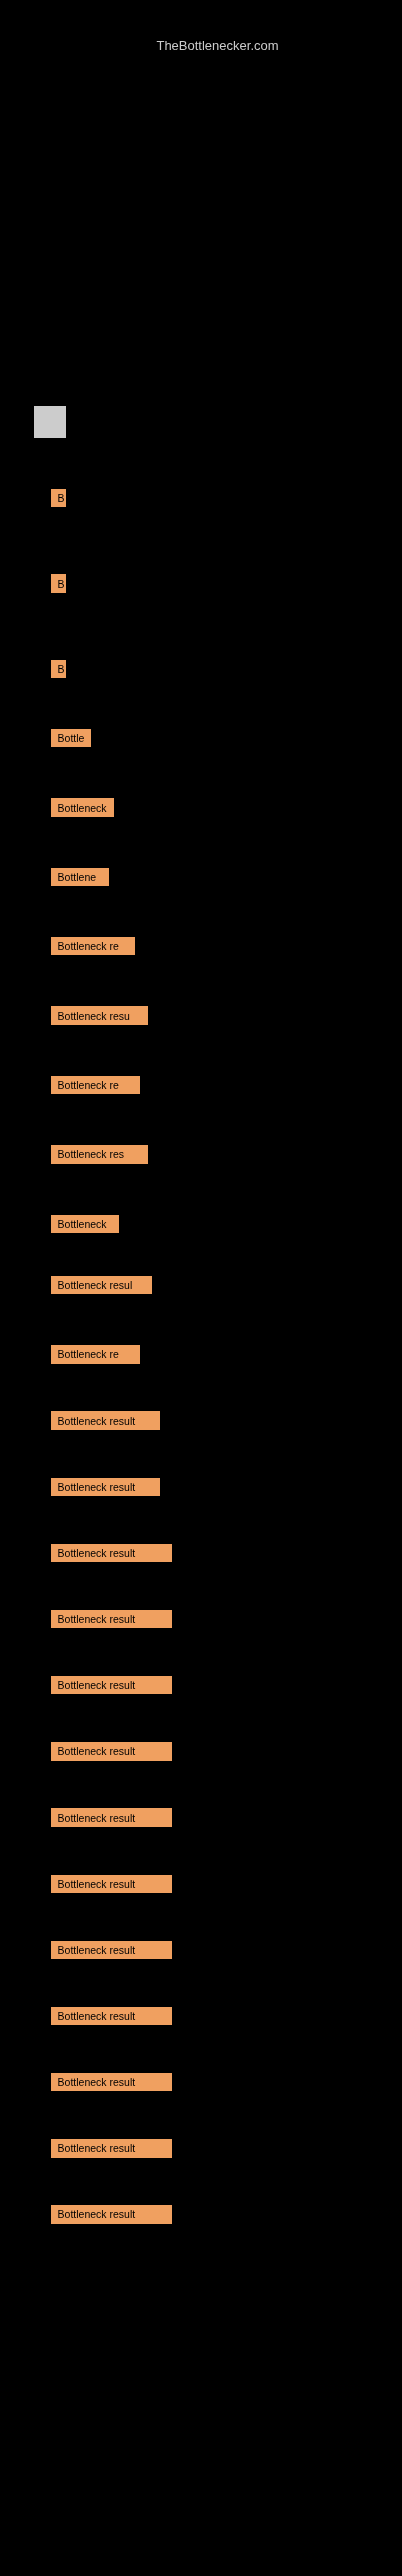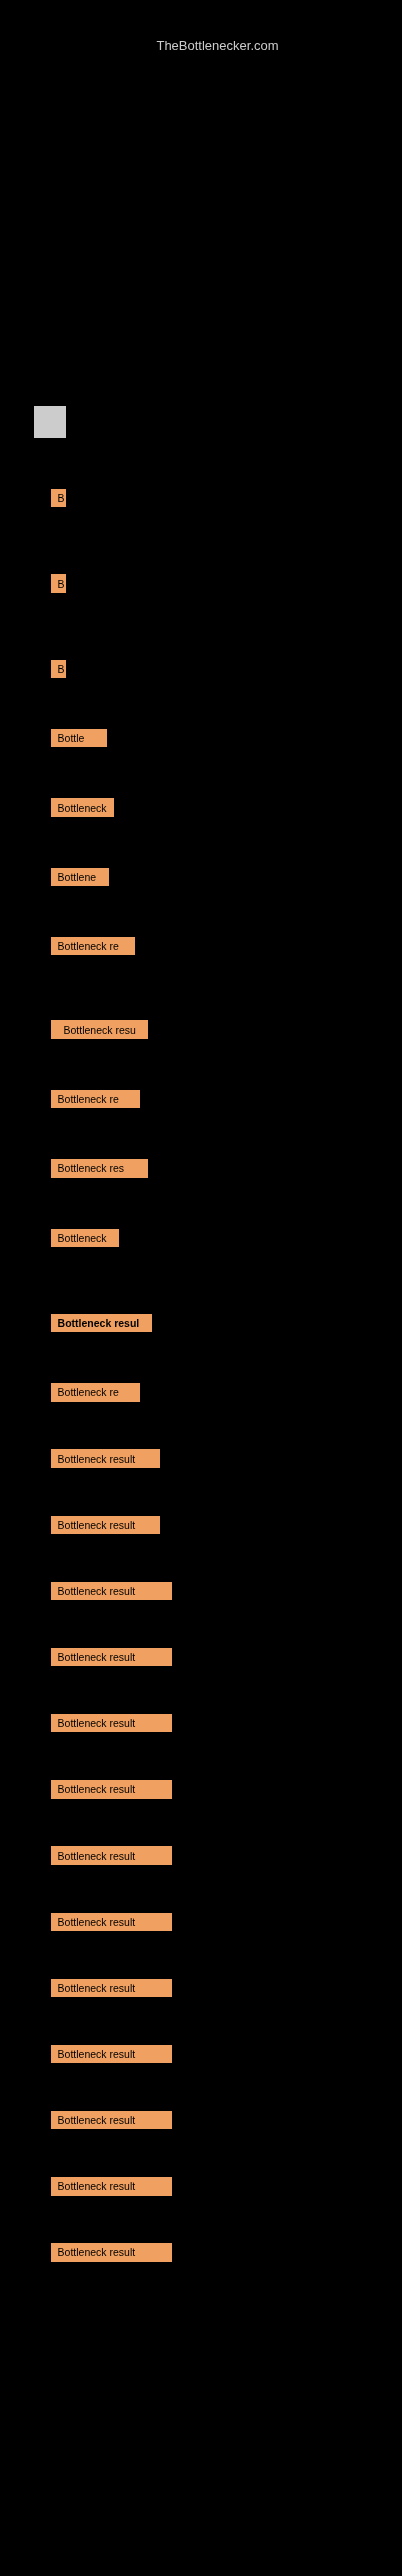--- a/index.html
+++ b/index.html
@@ -42,21 +42,21 @@
     }
 
     .item-row {
       margin-bottom: 3.2px;
     }
 
     
     .bar-1  { width: 14.5px; }
     .bar-2  { width: 14.5px; }
     .bar-3  { width: 14.5px; }
-    .bar-4  { width: 56px; }
+    .bar-4  { width: 40px; }
     .bar-5  { width: 63px; }
     .bar-6  { width: 58px; }
     .bar-7  { width: 84px; }
     .bar-8  { width: 97px; }
     .bar-9  { width: 89px; }
     .bar-10 { width: 97px; }
     .bar-11 { width: 68px; }
     .bar-12 { width: 101px; }
     .bar-13 { width: 89px; }
     .bar-14 { width: 109px; }
@@ -91,25 +91,25 @@
 
 <div class="items-container">
 
 <div class="item-row"><div class="bottleneck-item bar-1" style="margin-top: 24px;">B</div></div>
     <div class="item-row"><div class="bottleneck-item bar-2" style="margin-top: 24px;">B</div></div>
     <div class="item-row"><div class="bottleneck-item bar-3" style="margin-top: 24px;">B</div></div>
     <div class="item-row"><div class="bottleneck-item bar-4" style="margin-top: 8px;">Bottle</div></div>
     <div class="item-row"><div class="bottleneck-item bar-5" style="margin-top: 8px;">Bottleneck</div></div>
     <div class="item-row"><div class="bottleneck-item bar-6" style="margin-top: 8px;">Bottlene</div></div>
     <div class="item-row"><div class="bottleneck-item bar-7" style="margin-top: 8px;">Bottleneck re</div></div>
-    <div class="item-row"><div class="bottleneck-item bar-8" style="margin-top: 22px; text-align: center;">Bottleneck resu</div></div>
+    <div class="item-row"><div class="bottleneck-item bar-8" style="margin-top: 8px;">Bottleneck resu</div></div>
     <div class="item-row"><div class="bottleneck-item bar-9" style="margin-top: 8px;">Bottleneck re</div></div>
     <div class="item-row"><div class="bottleneck-item bar-10" style="margin-top: 8px;">Bottleneck res</div></div>
     <div class="item-row"><div class="bottleneck-item bar-11" style="margin-top: 8px;">Bottleneck</div></div>
-    <div class="item-row"><div class="bottleneck-item bar-12" style="margin-top: 24px; font-weight: bold;">Bottleneck resul</div></div>
+    <div class="item-row"><div class="bottleneck-item bar-12" style="margin-top: 0;">Bottleneck resul</div></div>
     <div class="item-row"><div class="bottleneck-item bar-13" style="margin-top: 8px;">Bottleneck re</div></div>
     <div class="item-row"><div class="bottleneck-item bar-14" style="margin-top: 4.8px;">Bottleneck result</div></div>
     <div class="item-row"><div class="bottleneck-item bar-15" style="margin-top: 4.8px;">Bottleneck result</div></div>
     <div class="item-row"><div class="bottleneck-item bar-16" style="margin-top: 4.8px;">Bottleneck result</div></div>
     <div class="item-row"><div class="bottleneck-item bar-17" style="margin-top: 4.8px;">Bottleneck result</div></div>
     <div class="item-row"><div class="bottleneck-item bar-18" style="margin-top: 4.8px;">Bottleneck result</div></div>
     <div class="item-row"><div class="bottleneck-item bar-19" style="margin-top: 4.8px;">Bottleneck result</div></div>
     <div class="item-row"><div class="bottleneck-item bar-20" style="margin-top: 4.8px;">Bottleneck result</div></div>
     <div class="item-row"><div class="bottleneck-item bar-21" style="margin-top: 4.8px;">Bottleneck result</div></div>
     <div class="item-row"><div class="bottleneck-item bar-22" style="margin-top: 4.8px;">Bottleneck result</div></div>

